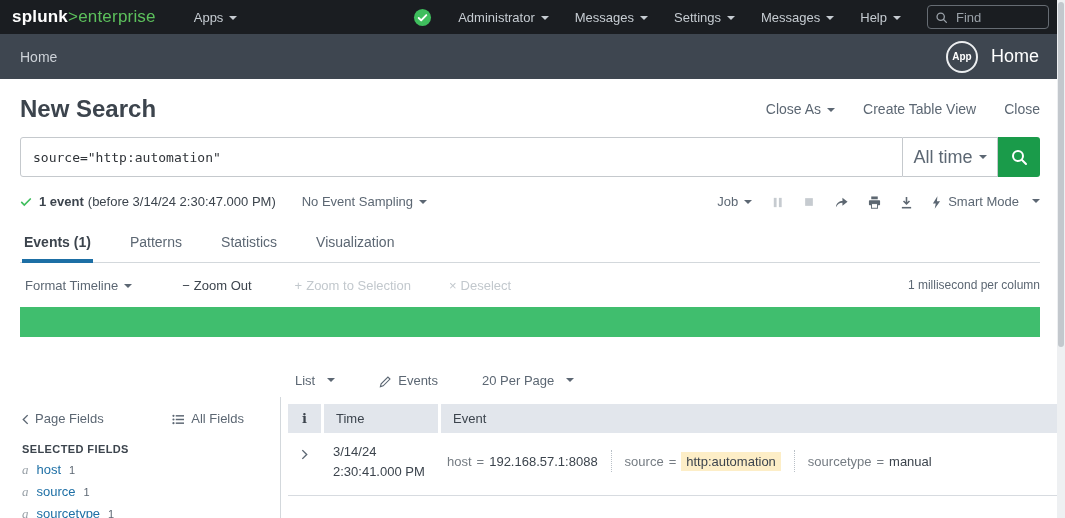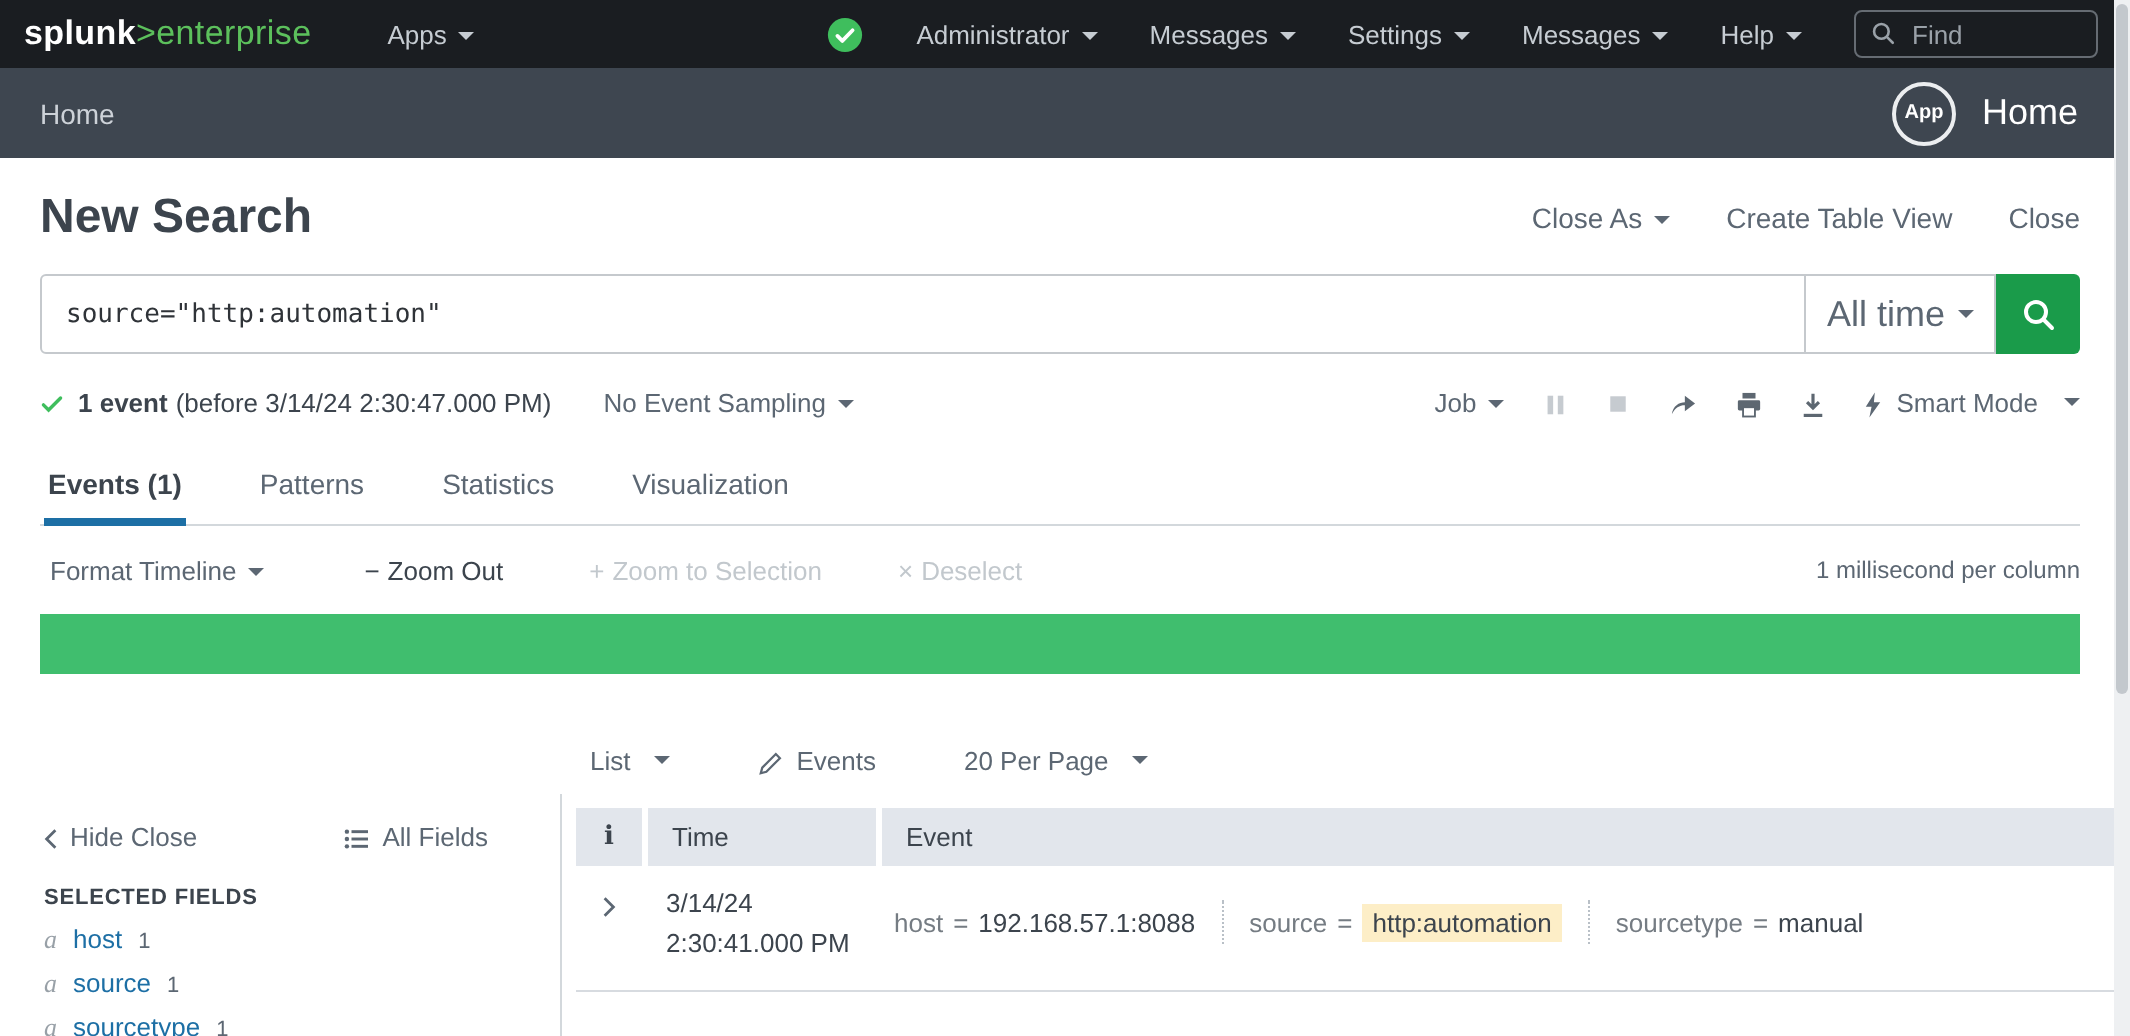--- a/index.html
+++ b/index.html
@@ -241,21 +241,21 @@
   </div>
 
   <div class="results-area">
 
     <aside class="fields-sidebar">
       <div class="fields-head">
         <span class="hide-fields">
           <span><svg viewBox="0 0 8 12" width="7" height="11">
                 <path d="M6.5 1 L1.5 6 L6.5 11" stroke="currentColor" stroke-width="1.6" fill="none"></path>
               </svg></span>
-          <span>Hide Close</span>
+          <span>Page Fields</span>
         </span>
         <span class="all-fields">
           <span><svg viewBox="0 0 14 12" width="13" height="11">
                 <circle cx="1.5" cy="2" r="1.2" fill="currentColor"></circle>
                 <circle cx="1.5" cy="6" r="1.2" fill="currentColor"></circle>
                 <circle cx="1.5" cy="10" r="1.2" fill="currentColor"></circle>
                 <rect x="4" y="1.2" width="9" height="1.6" fill="currentColor"></rect>
                 <rect x="4" y="5.2" width="9" height="1.6" fill="currentColor"></rect>
                 <rect x="4" y="9.2" width="9" height="1.6" fill="currentColor"></rect>
               </svg></span>

